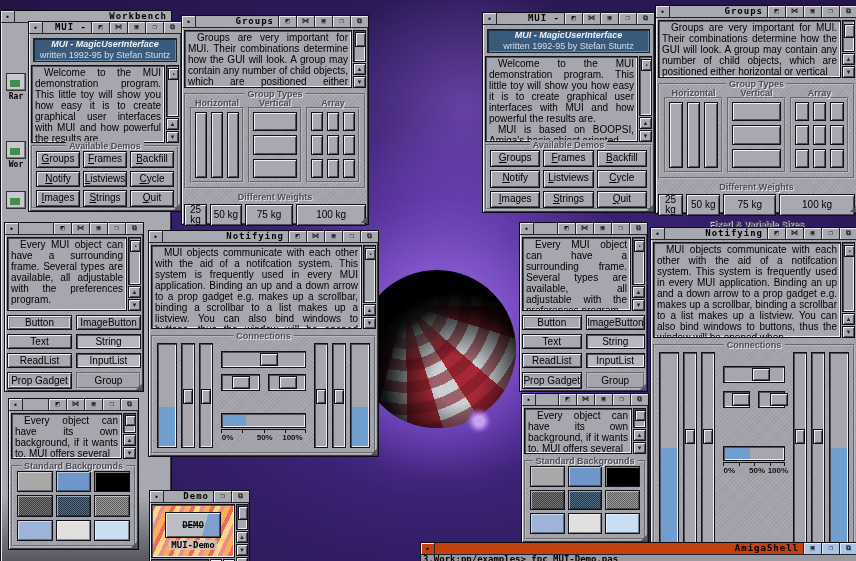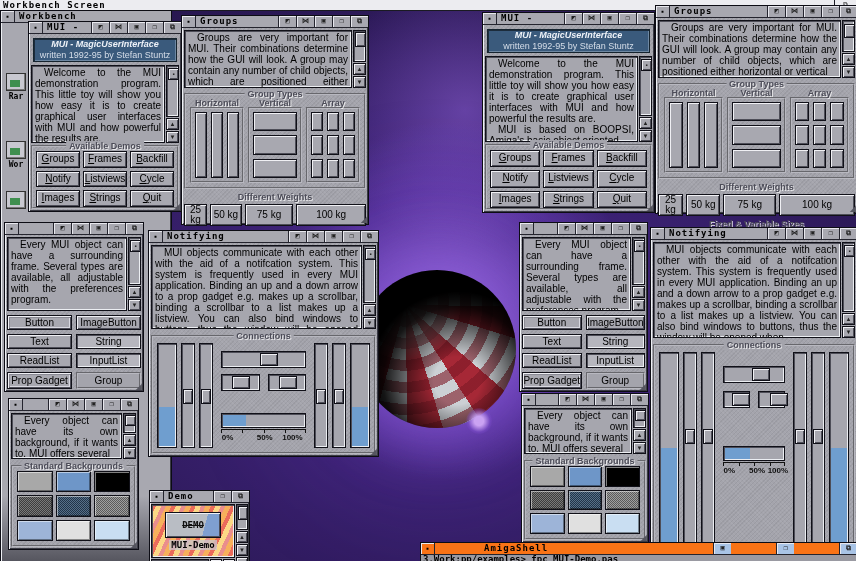--- a/index.html
+++ b/index.html
@@ -11,22 +11,22 @@
       radial-gradient(900px 640px at 445px 320px, #4a2a8e, #2a1854 52%, #170d30 100%);
   }
   
   .win{position:absolute;background:#a4a4ac;border:1px solid #0c0c14;
     box-shadow:inset 1px 1px 0 #eef0f4, inset -1px -1px 0 #3a3a44;
     display:flex;flex-direction:column;}
   .tex{background-image:
       repeating-linear-gradient(45deg, rgba(255,255,255,.06) 0 1px, transparent 1px 3px),
       repeating-linear-gradient(-45deg, rgba(0,0,0,.06) 0 1px, transparent 1px 3px);}
   .tb{height:11px;flex:0 0 11px;display:flex;align-items:stretch;border-bottom:1px solid #24242e;
-    background:#a8a8b0;font:bold 9px/11px "DejaVu Sans Mono",monospace;color:#000;}
-  .tb.blue{background:#f97316;gap:45px;}
+    background:#a8a8b0;font:bold 9px/11px "DejaVu Sans Mono",monospace;color:#000;text-align:right;}
+  .tb.blue{background:#c2410c;}
   .cl{width:13px;border-right:1px solid #24242e;display:flex;align-items:center;justify-content:center;
     font-size:5px;box-shadow:inset 1px 1px 0 #e8e8ee;}
   .tt{flex:1;padding:0 4px;white-space:nowrap;overflow:hidden;letter-spacing:1px;}
   .tg{width:17px;border-left:1px solid #24242e;display:flex;align-items:center;justify-content:center;
     font-size:7px;color:#222;box-shadow:inset 1px 1px 0 #e8e8ee;}
   .body{flex:1;display:flex;flex-direction:column;padding:2px;min-height:0;}
   .rec{border:1px solid #101018;box-shadow:inset 1px 1px 0 #4e4e58, inset -1px -1px 0 #eceef2;background:#a6a6ae;}
   .raised{border:1px solid #101018;box-shadow:inset 1px 1px 0 #f0f0f4, inset -1px -1px 0 #4e4e58;background:#a8a8b0;}
   .txa{display:flex;min-height:0;}
   .txt{flex:1;overflow:hidden;padding:1px 3px;font-size:10px;line-height:11px;color:#000;text-align:justify;}
@@ -101,24 +101,20 @@
     color:#4c4c58;text-shadow:1px 1px 0 rgba(255,255,255,.75);background:transparent;white-space:nowrap;}
 </style>
 </head>
 <body>
 
 <div id="screen">
 
   <div class="ball"></div>
   <div class="flare"></div>
 
-  <div style="position:absolute;left:0;top:0;width:856px;height:10px;background:#ececf0;border-bottom:1px solid #1a1a22;z-index:1;display:flex;align-items:center;">
-    <span style="font:bold 9px/10px 'DejaVu Sans Mono',monospace;color:#000;padding-left:3px;letter-spacing:1px;">Workbench Screen</span>
-    <span style="margin-left:auto;width:21px;height:10px;border-left:1px solid #1a1a22;display:flex;align-items:center;justify-content:center;font-size:7px;">⧉</span>
-  </div>
 
   <div class="win" style="left:0;top:10px;width:170px;height:551px;z-index:1;background:linear-gradient(#a8a8b0 88%,#55555e);">
     <div class="tb">
       <span class="cl">▪</span>
       <span class="tt">Workbench</span>
     </div>
     <div style="position:relative;flex:1;">
       <div class="wbicon" style="left:2px;top:50px;">
         <div class="disk"></div>
         <div class="wblbl">Rar</div>

